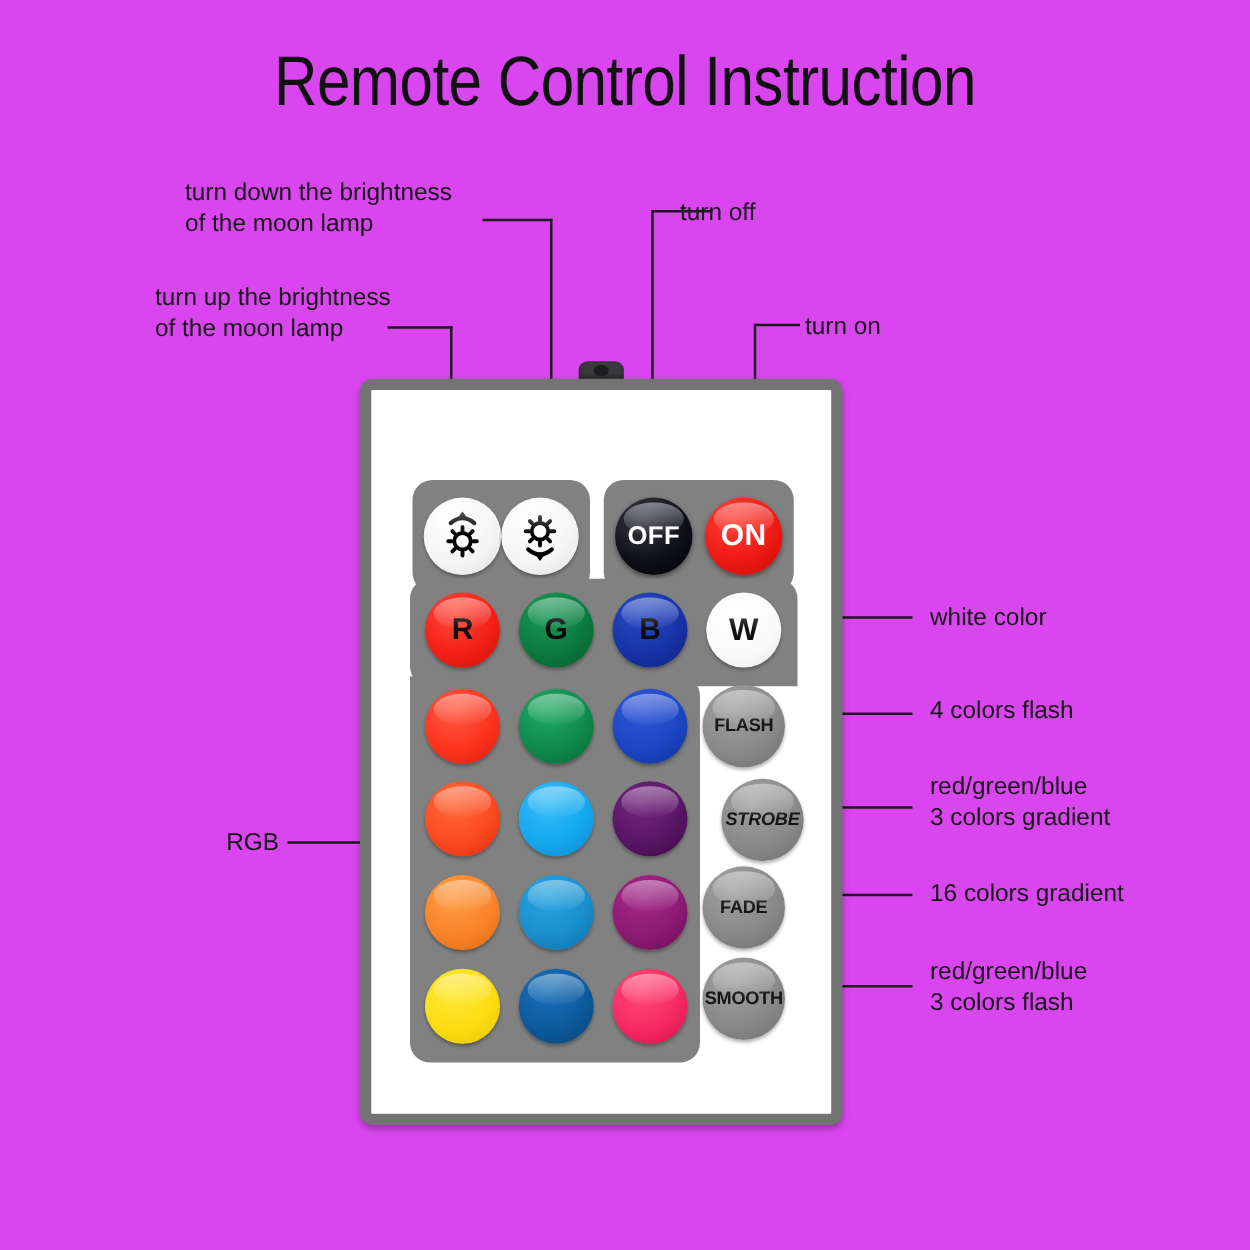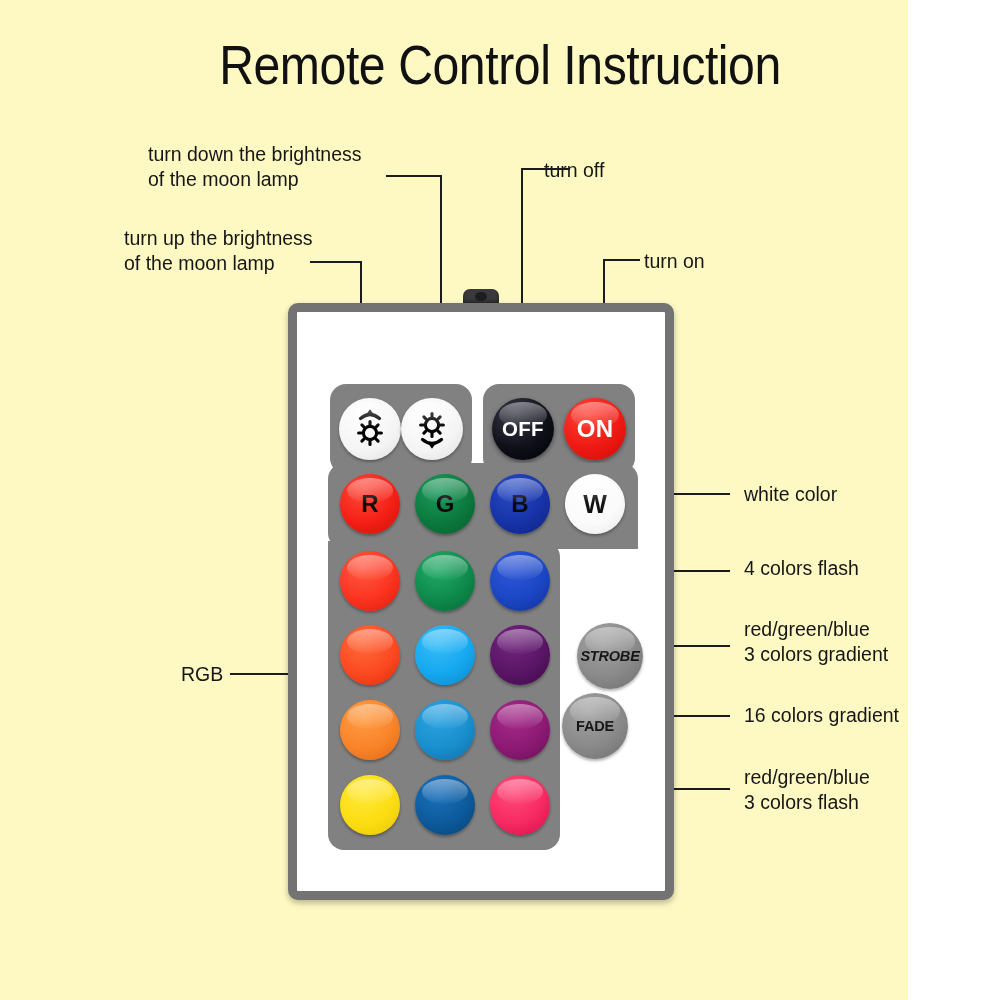--- a/index.html
+++ b/index.html
@@ -5,23 +5,23 @@
 <style>
   * { box-sizing: border-box; }
   html, body {
     margin: 0; padding: 0;
     width: 1000px; height: 1000px;
     background: #ffffff;
     font-family: "Liberation Sans", "DejaVu Sans", sans-serif;
   }
   #stage {
     position: relative;
-    width: 908px; height: 1000px;
+    width: 1000px; height: 1000px;
     overflow: hidden;
-    background: #fef9c3;
+    background: #d946ef;
   }
 
   
   #page-title {
     position: absolute;
     left: 0; top: 36px;
     width: 1000px;
     text-align: center;
     font-size: 56px;
     line-height: 1.05;
@@ -295,22 +295,28 @@
     <div class="btn btn-color gloss" style="left:193px; top:313px; background:radial-gradient(circle at 38% 28%, #72257e 0%, #5a1566 55%, #3d0a46 100%);"></div>
 
     <div class="btn btn-color gloss" style="left:43px; top:388px; background:radial-gradient(circle at 38% 28%, #ff9c44 0%, #f9842a 55%, #e06810 100%);"></div>
     <div class="btn btn-color gloss" style="left:118px; top:388px; background:radial-gradient(circle at 38% 28%, #2aa4e2 0%, #1a8fce 55%, #0d6ea6 100%);"></div>
     <div class="btn btn-color gloss" style="left:193px; top:388px; background:radial-gradient(circle at 38% 28%, #a52a8a 0%, #8d1a74 55%, #690f56 100%);"></div>
 
     <div class="btn btn-color gloss" style="left:43px; top:463px; background:radial-gradient(circle at 38% 28%, #ffe93a 0%, #fcdd12 55%, #e8c404 100%);"></div>
     <div class="btn btn-color gloss" style="left:118px; top:463px; background:radial-gradient(circle at 38% 28%, #1a72bc 0%, #0d5a9c 55%, #074272 100%);"></div>
     <div class="btn btn-color gloss" style="left:193px; top:463px; background:radial-gradient(circle at 38% 28%, #ff4a78 0%, #f72a63 55%, #d60d47 100%);"></div>
 
+    <div class="btn btn-fn gloss" style="left:265px; top:236px;">
+      <span class="lbl">FLASH</span>
+    </div>
     <div class="btn btn-fn gloss" style="left:280px; top:311px;font-style:italic;">
       <span class="lbl">STROBE</span>
     </div>
     <div class="btn btn-fn gloss" style="left:265px; top:381px;align-items:center;">
       <span class="lbl">FADE</span>
     </div>
+    <div class="btn btn-fn gloss" style="left:265px; top:454px;">
+      <span class="lbl">SMOOTH</span>
+    </div>
 
   </div>
 
 </div>
 
 </body></html>

